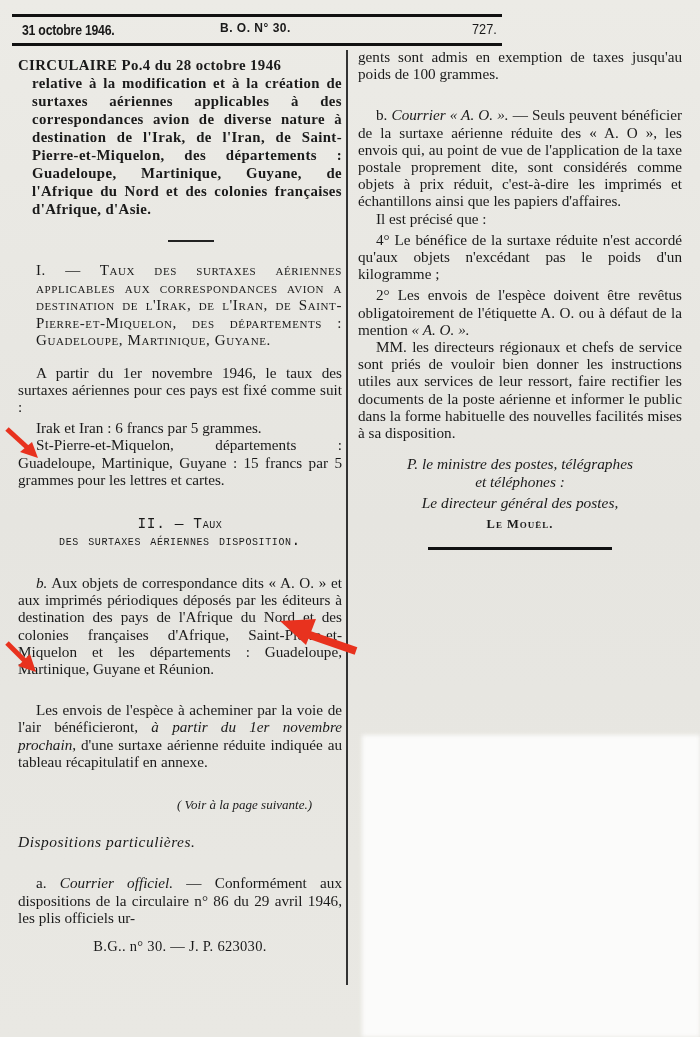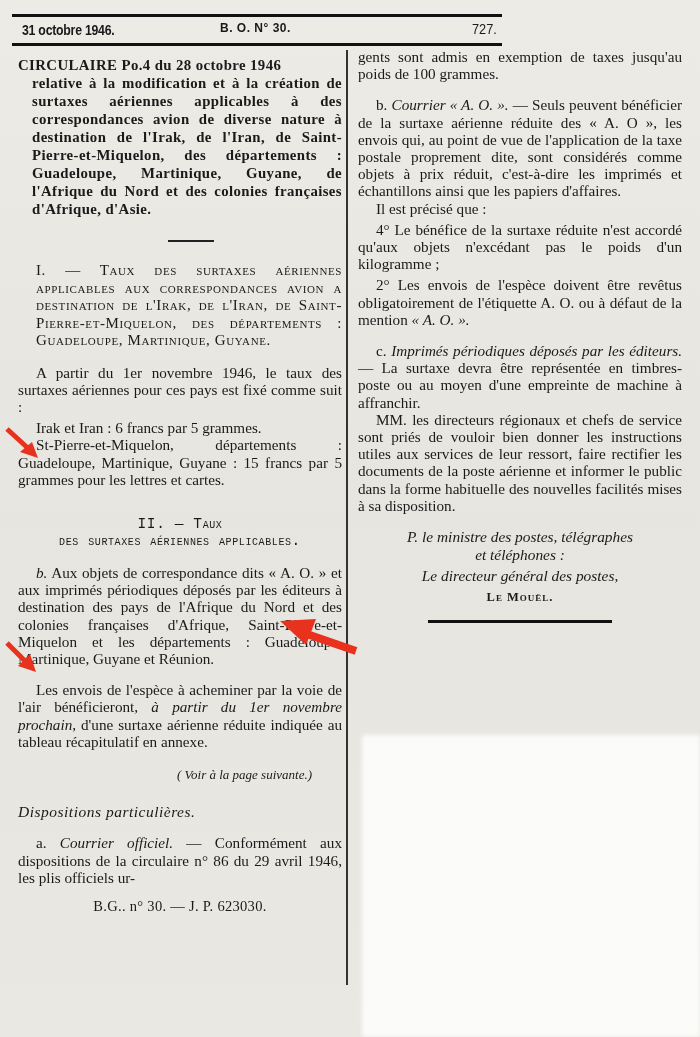--- a/index.html
+++ b/index.html
@@ -25,22 +25,22 @@
   p { margin: 0; text-align: justify; }
   .indent { text-indent: 18px; }
   .title-block { font-weight: bold; font-size: 14.8px; line-height: 18px; letter-spacing: 0.4px; }
   .title-block .first { text-indent: -10px; padding-left: 10px; }
   .title-block p { padding-left: 10px; }
   .short-rule { width: 46px; height: 2px; background: #222; margin: 22px auto 20px 150px; }
   .smallcaps { font-variant: small-caps; font-size: 15px; line-height: 17.5px; letter-spacing: 0.6px; }
   .center { text-align: left; }
   .italic { font-style: italic; }
   .section-head { text-align:center; font-variant: small-caps; font-size: 14.5px; line-height: 17px; letter-spacing: 0.6px; font-family: Liberation Mono, monospace; }
-  .mt8 { margin-top: 14px; }
-  .mt10 { margin-top: 16px; }
+  .mt8 { margin-top: 24px; }
+  .mt10 { margin-top: 26px; }
   .mt14 { margin-top: 14px; }
   .mt20 { margin-top: 20px; }
   .mt4 { margin-top: 4px; }
   .footer-left { text-align:center; font-size: 14.5px; margin-top: 12px; letter-spacing: 0.3px; }
   .sig { text-align: center; font-style: italic; font-size: 15.4px; line-height: 17.5px; }
   .sig-name { text-align:center; font-variant: small-caps; font-weight: bold; font-size: 12.5px; letter-spacing: 1px; margin-top: 4px; }
   .sig-rule { width: 184px; height: 3px; background: #111; margin: 14px 0 0 70px; }
   .blank { position: absolute; left: 362px; top: 735px; width: 338px; height: 302px; background: #fbfbfa; filter: blur(2px); }
 
   .arrow { position: absolute; }
@@ -66,21 +66,21 @@
 
     <div class="short-rule"></div>
 
     <p class="smallcaps" style="padding-left:18px; text-indent:-0px;">I. — Taux des surtaxes aériennes applicables aux correspondances avion a destination de l'Irak, de l'Iran, de Saint-Pierre-et-Miquelon, des départements : Guadeloupe, Martinique, Guyane.</p>
 
     <p class="indent mt14">A partir du 1er novembre 1946, le taux des surtaxes aériennes pour ces pays est fixé comme suit :</p>
     <p class="indent mt4">Irak et Iran : 6 francs par 5 grammes.</p>
     <p class="indent">St-Pierre-et-Miquelon, départements : Guadeloupe, Martinique, Guyane : 15 francs par 5 grammes pour les lettres et cartes.</p>
 
     <p class="section-head mt20" style="margin-top:28px;">II. — Taux</p>
-    <p class="section-head">des surtaxes aériennes applicables.</p>
+    <p class="section-head">des surtaxes aériennes disposition.</p>
 
     <p class="indent mt8">
       <span class="italic">b.</span><span> Aux objets de correspondance dits « A. O. » et aux imprimés périodiques déposés par les éditeurs à destination des pays de l'Afrique du Nord et des colonies françaises d'Afrique, Saint-Pierre-et-Miquelon et les départements : Guadeloupe, Martinique, Guyane et Réunion.</span>
     </p>
 
     <p class="indent mt8">
       <span>Les envois de l'espèce à acheminer par la voie de l'air bénéficieront, </span><span class="italic">à partir du 1er novembre prochain</span><span>, d'une surtaxe aérienne réduite indiquée au tableau récapitulatif en annexe.</span>
     </p>
 
     <p class="italic mt10" style="text-align:right; padding-right:30px; font-size:13px;">( Voir à la page suivante.)</p>
@@ -99,23 +99,20 @@
 
     <p class="indent mt8">
       <span>b. </span><span class="italic">Courrier « A. O. ».</span><span> — Seuls peuvent bénéficier de la surtaxe aérienne réduite des « A. O », les envois qui, au point de vue de l'application de la taxe postale proprement dite, sont considérés comme objets à prix réduit, c'est-à-dire les imprimés et échantillons ainsi que les papiers d'affaires.</span>
     </p>
     <p class="indent">Il est précisé que :</p>
     <p class="indent mt4">4° Le bénéfice de la surtaxe réduite n'est accordé qu'aux objets n'excédant pas le poids d'un kilogramme ;</p>
     <p class="indent mt4">
       <span>2° Les envois de l'espèce doivent être revêtus obligatoirement de l'étiquette A. O. ou à défaut de la mention </span><span class="italic">« A. O. ».</span>
     </p>
 
-    <p class="indent mt8">
-      <span>c. </span><span class="italic">Imprimés périodiques déposés par les éditeurs.</span><span> — La surtaxe devra être représentée en timbres-poste ou au moyen d'une empreinte de machine à affranchir.</span>
-    </p>
     <p class="indent">MM. les directeurs régionaux et chefs de service sont priés de vouloir bien donner les instructions utiles aux services de leur ressort, faire rectifier les documents de la poste aérienne et informer le public dans la forme habituelle des nouvelles facilités mises à sa disposition.</p>
 
     <div style="margin-top:14px;">
       <p class="sig">P. le ministre des postes, télégraphes</p>
       <p class="sig">et téléphones :</p>
       <p class="sig mt4">Le directeur général des postes,</p>
       <p class="sig-name">Le Mouël.</p>
       <div class="sig-rule"></div>
     </div>
   </div>

